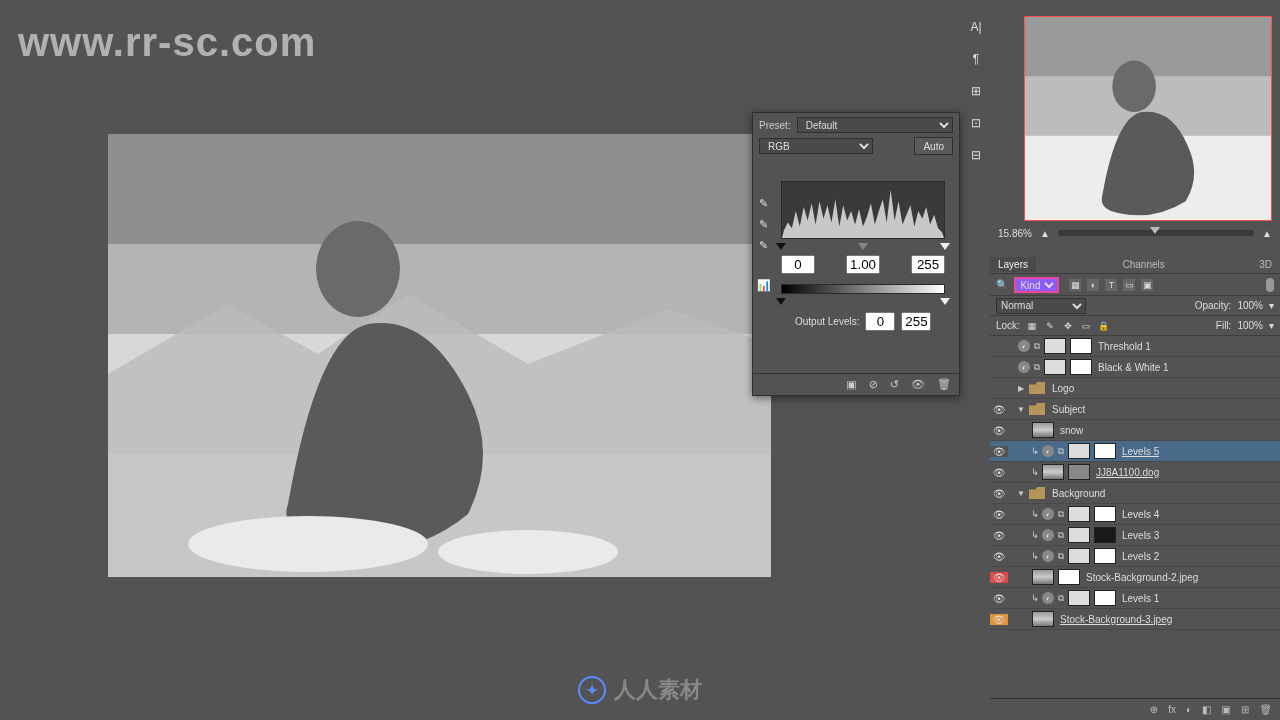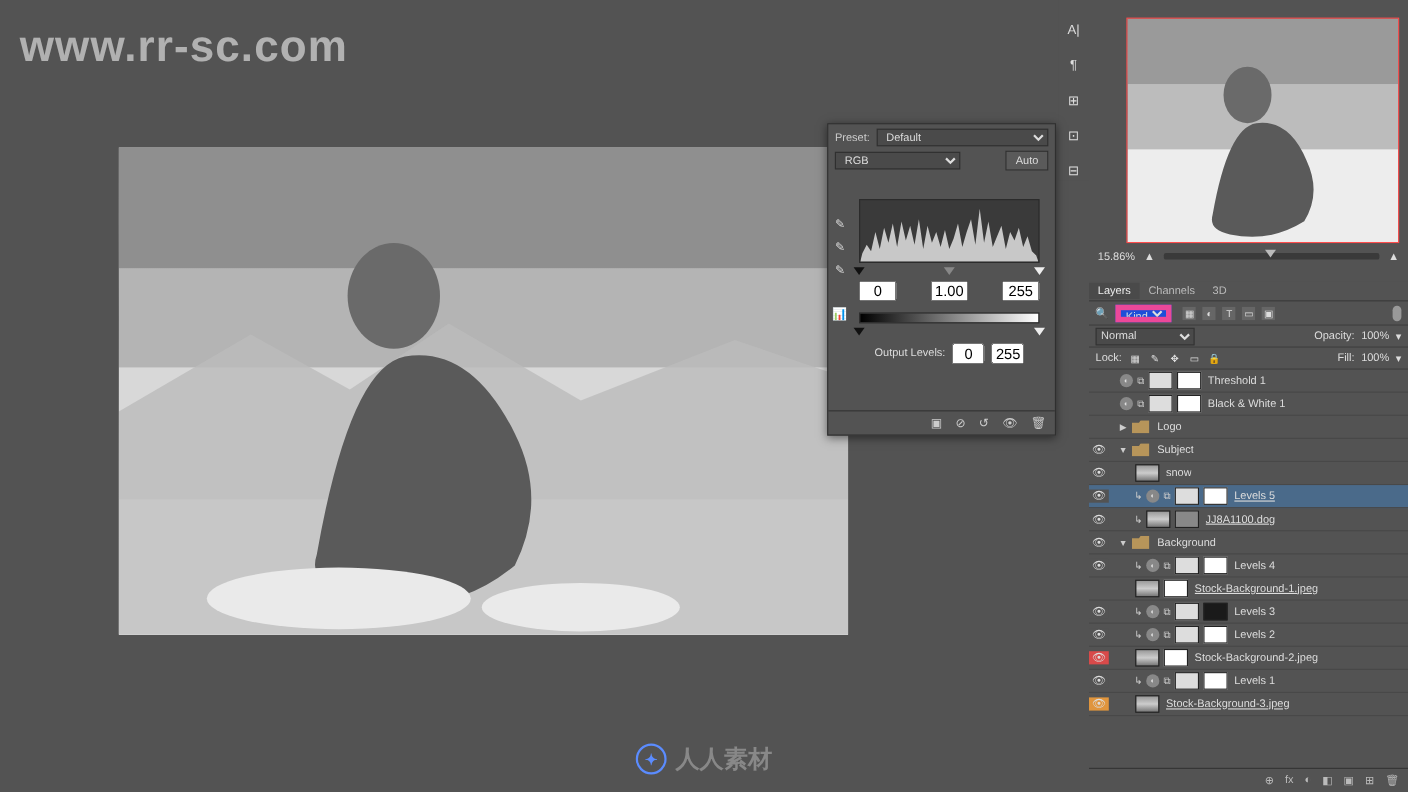--- a/index.html
+++ b/index.html
@@ -15,26 +15,26 @@
 .nav-panel { position:absolute; top:10px; right:0; width:290px; }
 .nav-tabs { display:flex; height:18px; align-items:center; }
 .nav-tab { padding:2px 8px; color:#bbb; font-size:10px; cursor:pointer;}
 .nav-tab.active { color:#eee; }
 .nav-preview { margin:6px 8px 0 34px; height:205px; border:1px solid #ff4d4d; background:linear-gradient(180deg,#aaa 0%, #ccc 20%, #999 40%, #eee 75%, #fff 100%); position:relative; overflow:hidden;}
 .nav-zoom { display:flex; align-items:center; height:16px; padding:2px 8px; gap:8px; margin-top:4px;}
 .nav-zoom .zoomval { font-size:10px; color:#ddd;}
 .nav-zoom .zslider { flex:1; height:6px; background:#3a3a3a; position:relative; border-radius:2px;}
 .nav-zoom .zslider::after { content:""; position:absolute; left:47%; top:-3px; width:0; height:0; border-left:5px solid transparent; border-right:5px solid transparent; border-top:7px solid #bbb;}
 .layers-panel { position:absolute; top:256px; right:0; width:290px; bottom:0; background:#535353; display:flex; flex-direction:column;}
-.lp-tabs { display:flex; height:18px; align-items:center; border-bottom:1px solid #3a3a3a;}
+.lp-tabs { display:flex; height:18px; align-items:center; border-bottom:1px solid #3a3a3a;justify-content:space-between;}
 .lp-tab { padding:2px 8px; color:#bbb; font-size:10px; cursor:pointer;}
 .lp-tab.active { background:#4a4a4a; color:#eee;}
 .lp-row1 { display:flex; align-items:center; height:22px; padding:0 6px; gap:6px; border-bottom:1px solid #3e3e3e;}
 .lp-row1 .filter-ico { font-size:10px;}
-.lp-row1 select { background:#1d4ed8; color:#ddd; border:5px solid #ec4899; font-size:10px; height:16px;}
+.lp-row1 select { background:#8b5cf6; color:#ddd; border:2px solid #ec4899; font-size:10px; height:16px;}
 .lp-row1 .type-icons { display:flex; gap:6px; margin-left:4px;}
 .lp-row1 .type-icons span { width:12px; height:12px; background:#666; font-size:9px; display:flex; align-items:center; justify-content:center; cursor:pointer;}
 .lp-row2, .lp-row3 { display:flex; align-items:center; height:20px; padding:0 6px; gap:6px; border-bottom:1px solid #3e3e3e; font-size:10px;}
 .lp-row2 select { background:#4a4a4a; color:#ddd; border:1px solid #333; font-size:10px; height:16px; width:90px;}
 .lp-row2 .opa, .lp-row3 .fill { margin-left:auto;}
 .lp-row3 .lockicons { display:flex; gap:6px;}
 .lp-row3 .lockicons span { width:12px; height:12px; font-size:9px; display:flex; align-items:center; justify-content:center; cursor:pointer;}
 .layer-list { flex:1; overflow-y:auto; }
 .layer-list::-webkit-scrollbar{width:0}
 .layer { display:flex; align-items:center; height:21px; border-bottom:1px solid #484848; position:relative;}
@@ -308,27 +308,20 @@
           <div class="eye">👁</div>
           <span class="indent" style="width: 22px;"></span>
           <span class="clip">↳</span>
           <span class="fx">◐</span>
           <span class="linkico">⧉</span>
           <span class="thumb"></span>
           <span class="mask"></span>
           <span class="lname">Levels 4</span>
         </div>
         <div class="layer">
-          <div class="eye"></div>
-          <span class="indent" style="width: 22px;"></span>
-          <span class="thumb img"></span>
-          <span class="mask"></span>
-          <span class="lname" style="text-decoration: underline;">Stock-Background-1.jpeg</span>
-        </div>
-        <div class="layer">
           <div class="eye">👁</div>
           <span class="indent" style="width: 22px;"></span>
           <span class="clip">↳</span>
           <span class="fx">◐</span>
           <span class="linkico">⧉</span>
           <span class="thumb"></span>
           <span class="mask dark"></span>
           <span class="lname">Levels 3</span>
         </div>
         <div class="layer">

